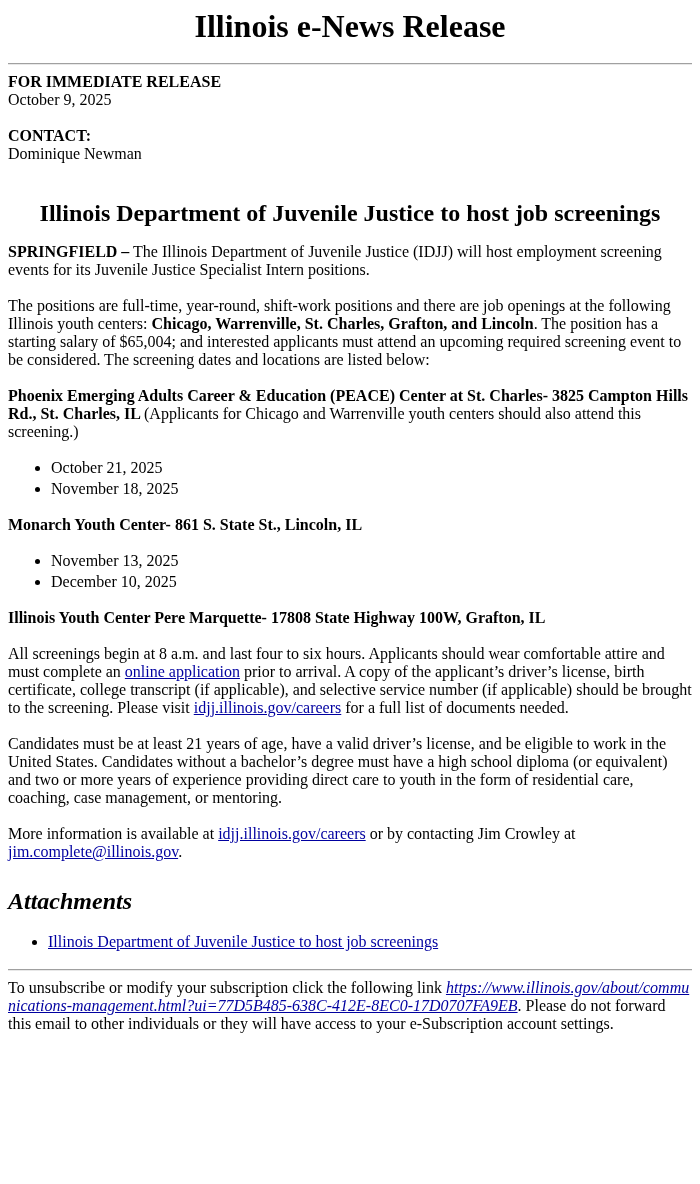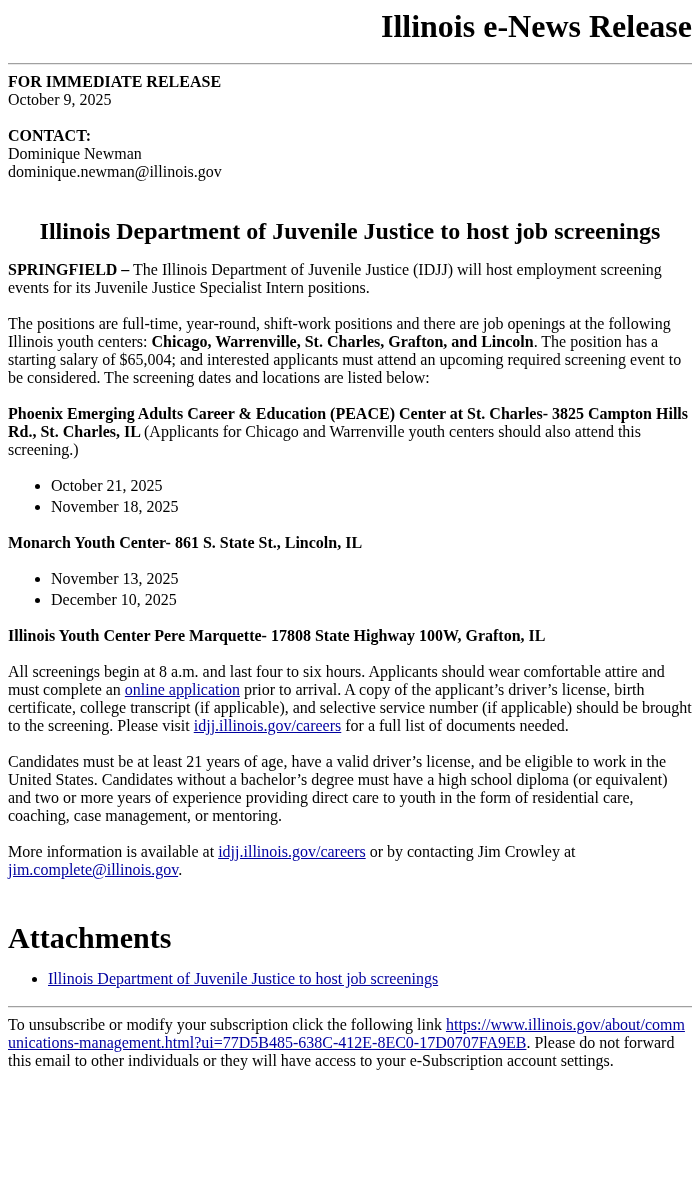--- a/index.html
+++ b/index.html
@@ -11,21 +11,21 @@
       line-height: 18px;
       color: #000000;
       box-sizing: border-box;
       padding: 0 8px;
     }
     a { color: #1a0dab; color: #0000a0; text-decoration: underline; }
     h1.release-title {
       font-size: 32px;
       line-height: 37px;
       font-weight: bold;
-      text-align: right;
+      text-align: center;
       margin: 8px 0 18px 0;
     }
     hr.rule {
       border: none;
       border-top: 1px solid #a0a0a0;
       border-bottom: 1px solid #e8e8e8;
       margin: 0 0 8px 0;
       height: 0;
     }
     .meta p { margin: 0; }
@@ -34,44 +34,44 @@
       font-size: 24px;
       line-height: 28px;
       font-weight: bold;
       text-align: center;
       margin: 36px 0 16px 0;
     }
     p.para { margin: 4px 0 18px 0; }
     ul.dates { margin: 0 0 18px 0; padding-left: 40px; list-style: disc; }
     ul.dates li { margin: 3px; }
     h2.attach {
-      font-size: 30px;
+      font-size: 24px;
       line-height: 28px;
       font-weight: bold;
-      margin: 45px 0 18px 0;
+      margin: 26px 0 18px 0;
+      font-style: italic;
     }
     ul.attach-list { margin: 0 0 18px 0; padding-left: 40px; }
     .footer p { margin: 0; }
-    .footer a { word-break: break-all; }
+    .footer a { word-break: break-all; font-style: italic; }
   </style>
 </head>
 <body>
 
 <h1 class="release-title">Illinois e-News Release</h1>
 <hr class="rule">
 
 <div class="meta">
   <div class="block">
     <p><b>FOR IMMEDIATE RELEASE</b></p>
     <p>October 9, 2025</p>
   </div>
   <div class="block">
     <p><b>CONTACT:</b></p>
     <p>Dominique Newman</p>
-    <p>dominique.newman@illinois.gov</p>
   </div>
 </div>
 
 <h2 class="headline">Illinois Department of Juvenile Justice to host job screenings</h2>
 
 <p class="para"><b>SPRINGFIELD –</b><span> The Illinois Department of Juvenile Justice (IDJJ) will host employment screening events for its Juvenile Justice Specialist Intern positions.</span></p>
 
 <p class="para"><span>The positions are full-time, year-round, shift-work positions and there are job openings at the following Illinois youth centers: </span><b>Chicago, Warrenville, St. Charles, Grafton, and Lincoln</b><span>. The position has a starting salary of $65,004; and interested applicants must attend an upcoming required screening event to be considered. The screening dates and locations are listed below:</span></p>
 
 <div>

